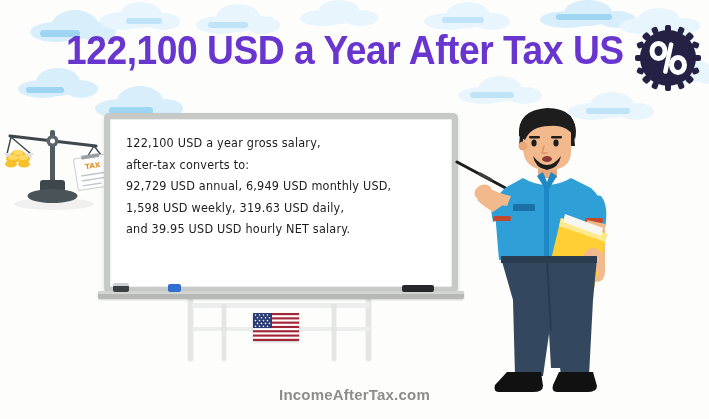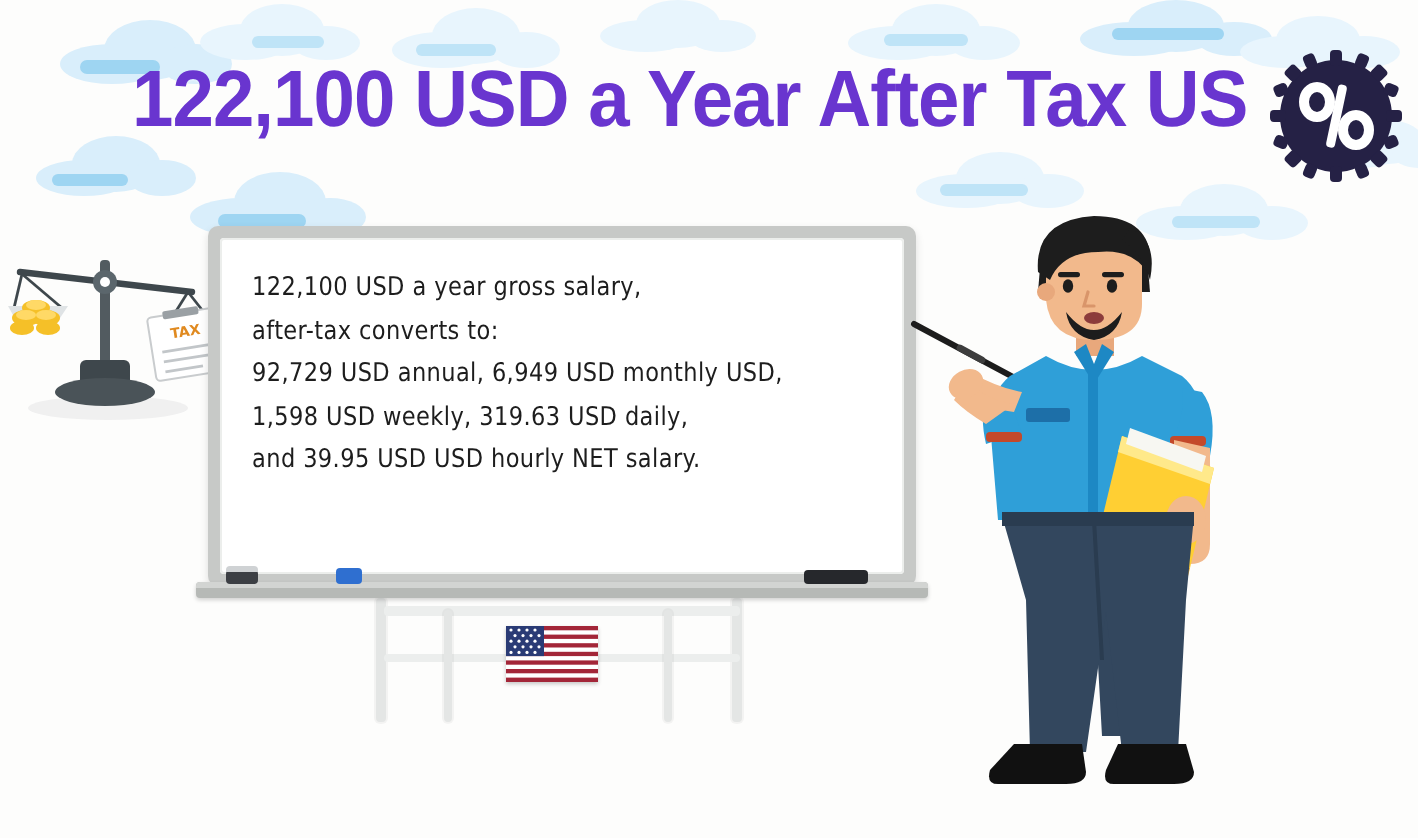--- a/index.html
+++ b/index.html
@@ -367,14 +367,15 @@
       <path d="M46 158 L142 158 L138 200 L134 276 L106 276 L98 206 L88 276 L60 276 L58 200 Z" fill="#33475e"></path>
       <path d="M92 160 L96 230" stroke="#2a3c50" stroke-width="2"></path>
 
       <rect x="46" y="156" width="96" height="7" fill="#2a3c50"></rect>
 
       <path d="M52 272 L86 272 L88 286 Q88 292 78 292 L44 292 Q38 292 40 285 Z" fill="#111111"></path>
       <path d="M104 272 L138 272 L142 286 Q142 292 132 292 L102 292 Q96 292 98 285 Z" fill="#111111"></path>
     </svg>
   </div>
 
+  <div id="footer">IncomeAfterTax.com</div>
 
 </div>
 
 </body></html>

